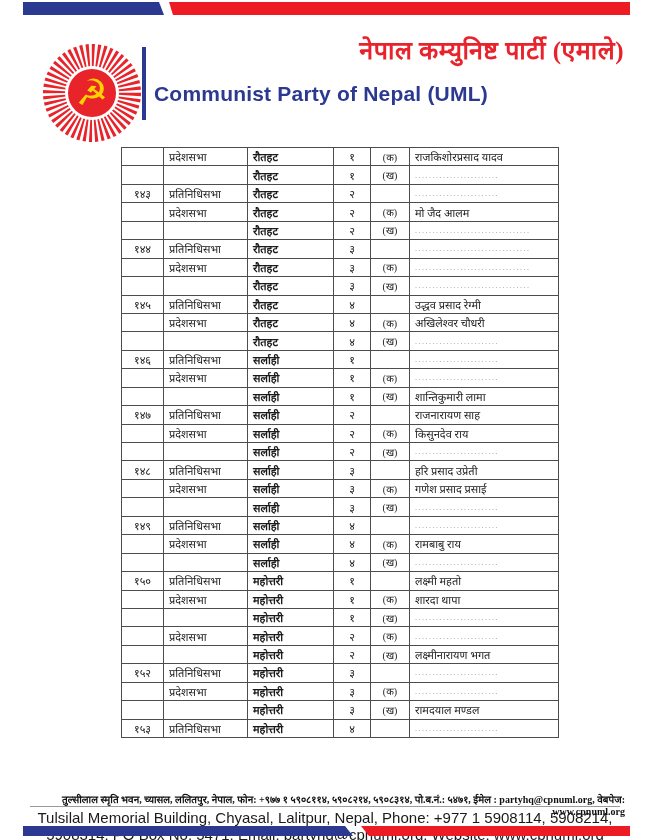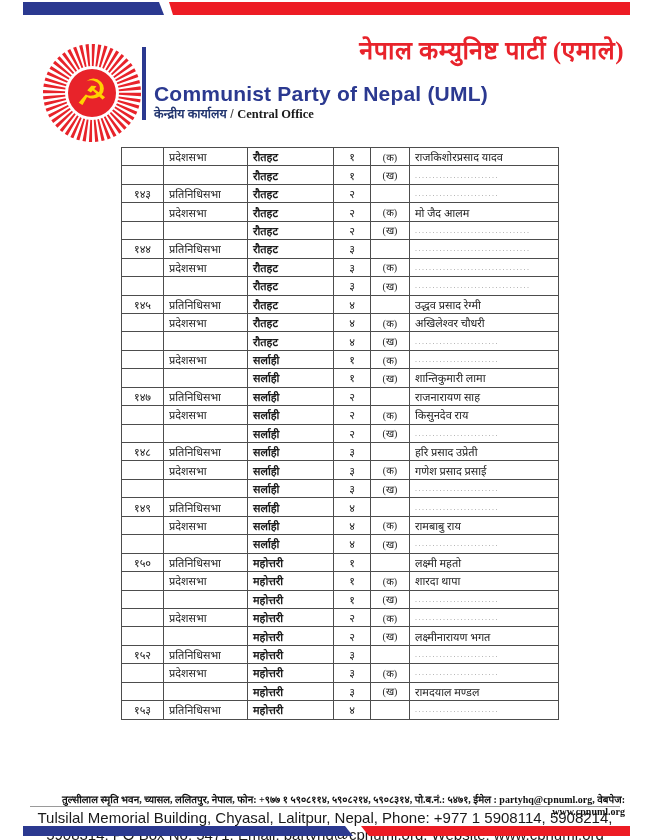--- a/index.html
+++ b/index.html
@@ -66,25 +66,20 @@
     <circle cx="50" cy="50" r="36" fill="none" stroke="#e8232a" stroke-width="26" stroke-dasharray="2.4 2.3"></circle>
     <circle cx="50" cy="50" r="27" fill="#ffffff"></circle>
     <circle cx="50" cy="50" r="24" fill="#e8232a"></circle>
     <text x="50" y="62" text-anchor="middle" font-size="36" fill="#ffd200" font-family="'DejaVu Sans', sans-serif">☭</text>
   </svg>
 
   <div class="header-divider"></div>
 
   <div class="title-np">नेपाल कम्युनिष्ट पार्टी (एमाले)</div>
   <div class="title-en">Communist Party of Nepal (UML)</div>
-  <div class="subtitle">
-    <span class="np">केन्द्रीय कार्यालय</span>
-    <span class="sep">/</span>
-    <span class="en">Central Office</span>
-  </div>
 
   <div class="tbl-wrap">
     <table class="candidates">
       <tbody>
           <tr>
             <td class="col-serial"></td>
             <td class="col-body">प्रदेशसभा</td>
             <td class="col-district">रौतहट</td>
             <td class="col-constituency">१</td>
             <td class="col-segment">(क)</td>
@@ -164,20 +159,28 @@
           </tr>
           <tr>
             <td class="col-serial"></td>
             <td class="col-body"></td>
             <td class="col-district">रौतहट</td>
             <td class="col-constituency">४</td>
             <td class="col-segment">(ख)</td>
             <td class="col-name dots">........................</td>
           </tr>
           <tr>
+            <td class="col-serial">१४६</td>
+            <td class="col-body">प्रतिनिधिसभा</td>
+            <td class="col-district">सर्लाही</td>
+            <td class="col-constituency">१</td>
+            <td class="col-segment"></td>
+            <td class="col-name dots">........................</td>
+          </tr>
+          <tr>
             <td class="col-serial"></td>
             <td class="col-body">प्रदेशसभा</td>
             <td class="col-district">सर्लाही</td>
             <td class="col-constituency">१</td>
             <td class="col-segment">(क)</td>
             <td class="col-name dots">........................</td>
           </tr>
           <tr>
             <td class="col-serial"></td>
             <td class="col-body"></td>

